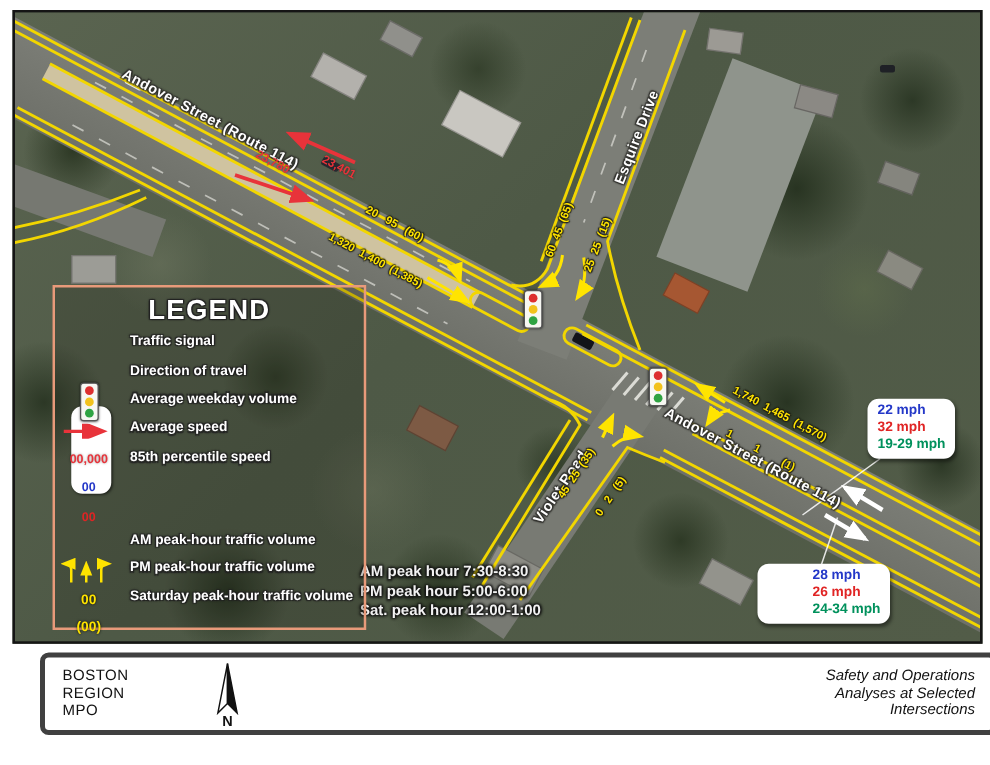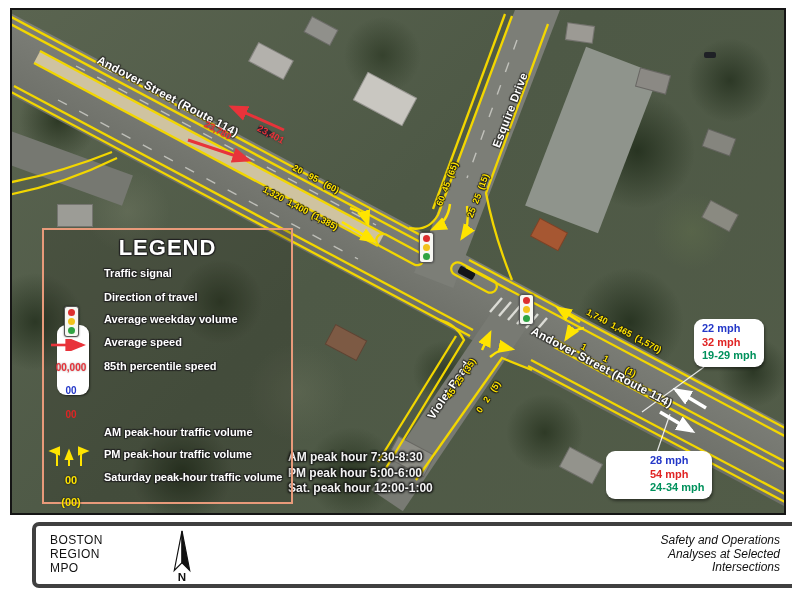--- a/index.html
+++ b/index.html
@@ -212,21 +212,21 @@
       <span class="dot dot-g"></span>
     </div>
 
     <div class="speedbox" style="left:682px;top:309px;">
       <div class="sp-avg">22 mph</div>
       <div class="sp-85">32 mph</div>
       <div class="sp-pace">19-29 mph</div>
     </div>
     <div class="speedbox" style="left:594px;top:441px;padding-left:44px;">
       <div class="sp-avg">28 mph</div>
-      <div class="sp-85">54 mph</div>
+      <div class="sp-85">26 mph</div>
       <div class="sp-pace">24-34 mph</div>
     </div>
 
     <div class="peak" style="left:276px;top:440px;">
       <div>AM peak hour 7:30-8:30</div>
       <div>PM peak hour 5:00-6:00</div>
       <div>Sat. peak hour 12:00-1:00</div>
     </div>
 
     <div class="legend">

